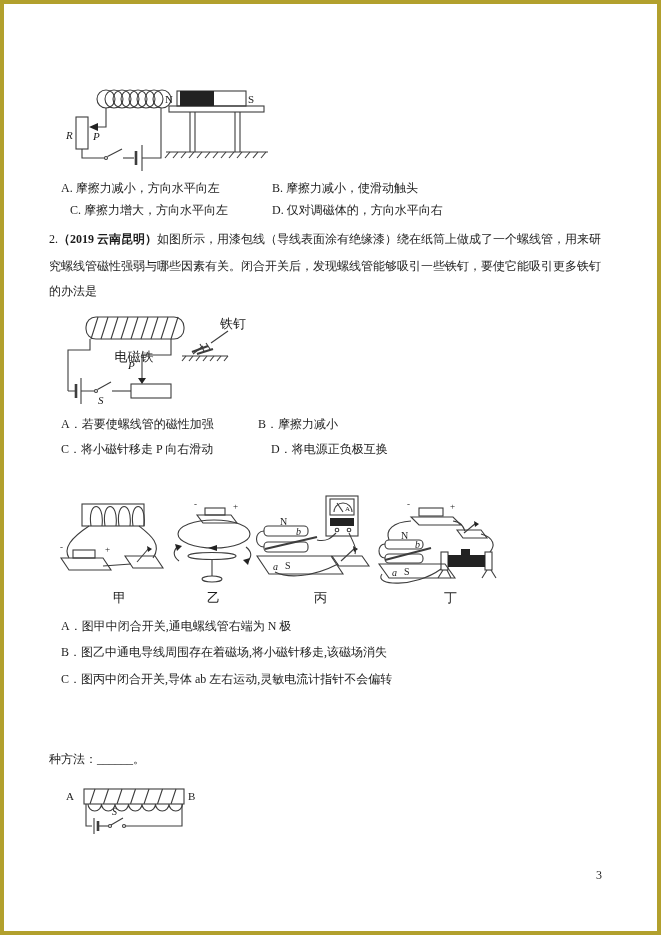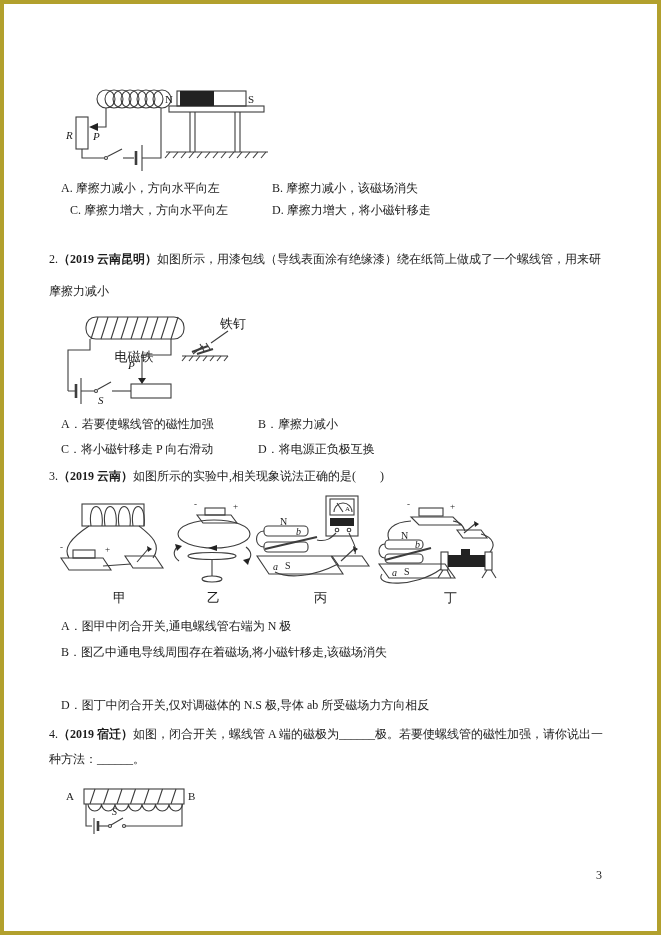--- a/index.html
+++ b/index.html
@@ -73,26 +73,27 @@
     </g>
     <g>
       <rect x="113" y="15" width="69" height="15"></rect>
       <rect class="fill" x="116" y="15" width="34" height="15"></rect>
       <text x="101" y="27" class="lbl11">N</text>
       <text x="184" y="27" class="lbl11">S</text>
     </g>
   </svg>
 
   <div class="t" style="left:57px;top:177px">A. 摩擦力减小，方向水平向左</div>
-  <div class="t" style="left:268px;top:177px">B. 摩擦力减小，该磁场消失</div>
+  <div class="t" style="left:268px;top:177px">B. 摩擦力减小，使滑动触头</div>
   <div class="t" style="left:66px;top:199px">C. 摩擦力增大，方向水平向左</div>
-  <div class="t" style="left:268px;top:199px">D. 摩擦力增大，将小磁针移走</div>
-
-  <div class="t" style="left:45px;top:248px"><span>2.</span><span class="b">（2019 云南昆明）</span><span>如图所示，用漆包线（导线表面涂有绝缘漆）绕在纸筒上做成了一个螺线管，用来研</span></div>
-  <div class="t" style="left:45px;top:280px">摩擦力减小</div>
+  <div class="t" style="left:268px;top:199px">D. 仅对调磁体的，方向水平向右</div>
+
+  <div class="t" style="left:45px;top:228px"><span>2.</span><span class="b">（2019 云南昆明）</span><span>如图所示，用漆包线（导线表面涂有绝缘漆）绕在纸筒上做成了一个螺线管，用来研</span></div>
+  <div class="t" style="left:45px;top:255px">究螺线管磁性强弱与哪些因素有关。闭合开关后，发现螺线管能够吸引一些铁钉，要使它能吸引更多铁钉</div>
+  <div class="t" style="left:45px;top:280px">的办法是</div>
 
   <svg class="fig" style="left:50px;top:305px" width="260" height="100" viewBox="0 0 260 100">
     <g>
       <rect x="32" y="8" width="98" height="22" rx="10"></rect>
       <path d="M44,8 L37,30 M54,8 L47,30 M64,8 L57,30 M74,8 L67,30 M84,8 L77,30 M94,8 L87,30 M104,8 L97,30 M114,8 L107,30 M124,8 L117,30"></path>
       <text x="80" y="52" text-anchor="middle" class="lbl13">电磁铁</text>
     </g>
     <path d="M36,30 V41 H14 V82"></path>
     <g>
       <path class="thick" d="M22,75 V89"></path>
@@ -118,23 +119,22 @@
       <path class="rod" d="M138,43 L154,37 M143,45 L159,40"></path>
       <path d="M149,37 L139,45 M152,34 L156,40 M146,35 L150,42"></path>
       <path d="M128,47 H174"></path>
       <path d="M132,47 l-4,5 M139,47 l-4,5 M146,47 l-4,5 M153,47 l-4,5 M160,47 l-4,5 M167,47 l-4,5 M174,47 l-4,5"></path>
     </g>
   </svg>
 
   <div class="t" style="left:57px;top:413px">A．若要使螺线管的磁性加强</div>
   <div class="t" style="left:254px;top:413px">B．摩擦力减小</div>
   <div class="t" style="left:57px;top:438px">C．将小磁针移走 P 向右滑动</div>
-  <div class="t" style="left:254px;top:438px">D．将电源正负极互换</div>
-
-  <div class="t" style="left:45px;top:465px"><span>3.</span><span class="b">（2019 云南）</span><span>如图所示的实验中,相关现象说法正确的是(　　)</span></div>
+  <div class="t" style="left:267px;top:438px">D．将电源正负极互换</div>
+
 
   <svg class="fig" style="left:45px;top:488px" width="545" height="118" viewBox="0 0 545 118">
 
     <g>
       <rect x="33" y="12" width="62" height="22"></rect>
       <path d="M42,34 C38,8 56,8 53,34 M56,34 C52,8 70,8 67,34 M70,34 C66,8 84,8 81,34 M84,34 C80,8 98,8 95,34"></path>
       <path d="M40,34 C22,46 14,56 20,66"></path>
       <polygon points="12,66 54,66 62,78 20,78"></polygon>
       <rect x="24" y="58" width="22" height="8"></rect>
       <text x="11" y="58" class="lbl9">-</text>
@@ -220,23 +220,22 @@
       <path d="M362,29 C344,30 336,38 340,48"></path>
       <path d="M404,29 C412,30 414,34 416,39"></path>
       <path d="M432,42 C446,46 446,54 441,60"></path>
       <path d="M392,77 C366,96 324,94 333,82"></path>
       <text x="395" y="110" class="lbl13">丁</text>
     </g>
   </svg>
 
   <div class="t" style="left:57px;top:641px">B．图乙中通电导线周围存在着磁场,将小磁针移走,该磁场消失</div>
   <div class="t" style="left:57px;top:615px">A．图甲中闭合开关,通电螺线管右端为 N 极</div>
-  <div class="t" style="left:57px;top:694px">D．图丁中闭合开关,仅对调磁体的 N.S 极,导体 ab 所受磁场力方向相反</div>
-
-  <div class="t" style="left:45px;top:723px"><span>4.</span><span class="b">（2019 宿迁）</span><span>如图，闭合开关，螺线管 A 端的磁极为______极。若要使螺线管的磁性加强，请你说出一</span></div>
+  <div class="t" style="left:57px;top:668px">C．图丙中闭合开关,导体 ab 左右运动,灵敏电流计指针不会偏转</div>
+
   <div class="t" style="left:45px;top:748px">种方法：______。</div>
 
   <svg class="fig" style="left:58px;top:782px" width="150" height="80" viewBox="0 0 150 80">
     <g>
       <rect x="22" y="3" width="100" height="15"></rect>
       <path d="M26,18 a6.75,7 0 0 0 13.5,0 M39.5,18 a6.75,7 0 0 0 13.5,0 M53,18 a6.75,7 0 0 0 13.5,0 M66.5,18 a6.75,7 0 0 0 13.5,0 M80,18 a6.75,7 0 0 0 13.5,0 M93.5,18 a6.75,7 0 0 0 13.5,0 M107,18 a6.75,7 0 0 0 13.5,0"></path>
       <path d="M33,3 L28,18 M46.5,3 L41.5,18 M60,3 L55,18 M73.5,3 L68.5,18 M87,3 L82,18 M100.5,3 L95.5,18 M114,3 L109,18"></path>
       <text x="4" y="14" class="lbl11">A</text>
       <text x="126" y="14" class="lbl11">B</text>
     </g>

